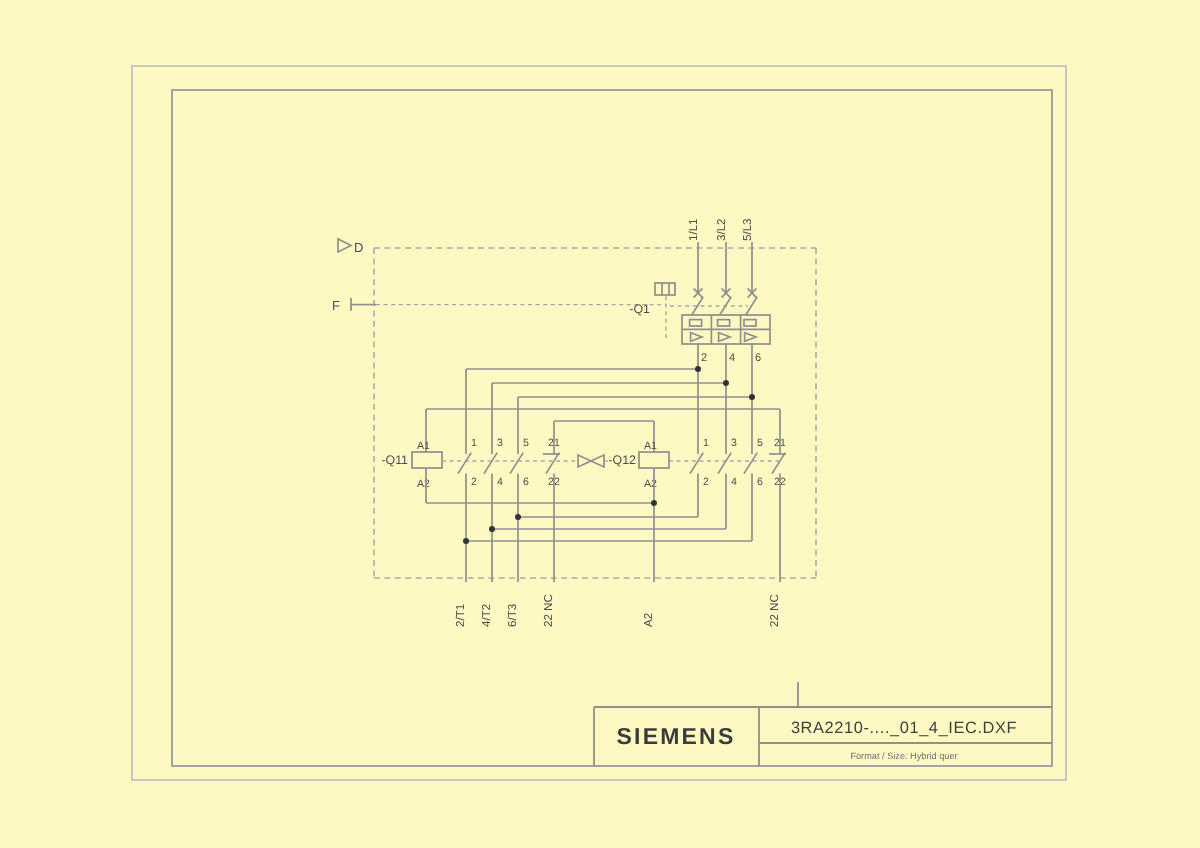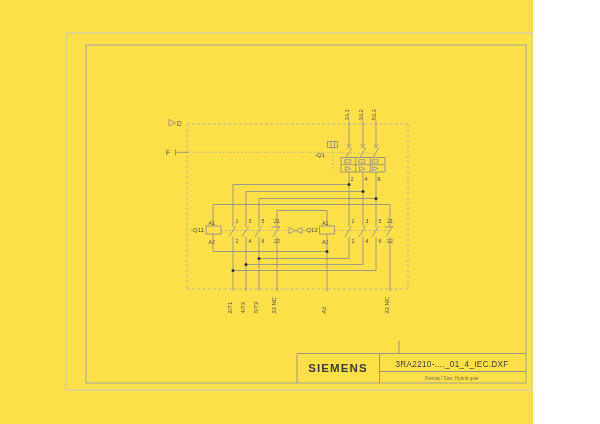--- a/index.html
+++ b/index.html
@@ -1,19 +1,19 @@
 <!DOCTYPE html>
 <html><head>
 <meta charset="utf-8">
 <style>
   html,body{margin:0;padding:0;background:#ffffff;}
   .page{
     position:relative;
-    width:533px;height:424px;
-    background:#fde047;
+    width:600px;height:424px;
+    background:#fef9c3;
     font-family:"Liberation Sans", sans-serif;
     overflow:hidden;
   }
   svg{position:absolute;left:0;top:0;}
   
   .f-outer{stroke:#c7c7c7;stroke-width:1;fill:none;}
   .f-inner{stroke:#a3a3a3;stroke-width:1;fill:none;}
   .wire{stroke:#8f8f8f;stroke-width:0.85;fill:none;}
   .comp{stroke:#8f8f8f;stroke-width:0.85;fill:none;}
   .dash{stroke:#ababab;stroke-width:0.8;stroke-dasharray:3 2.2;fill:none;}

